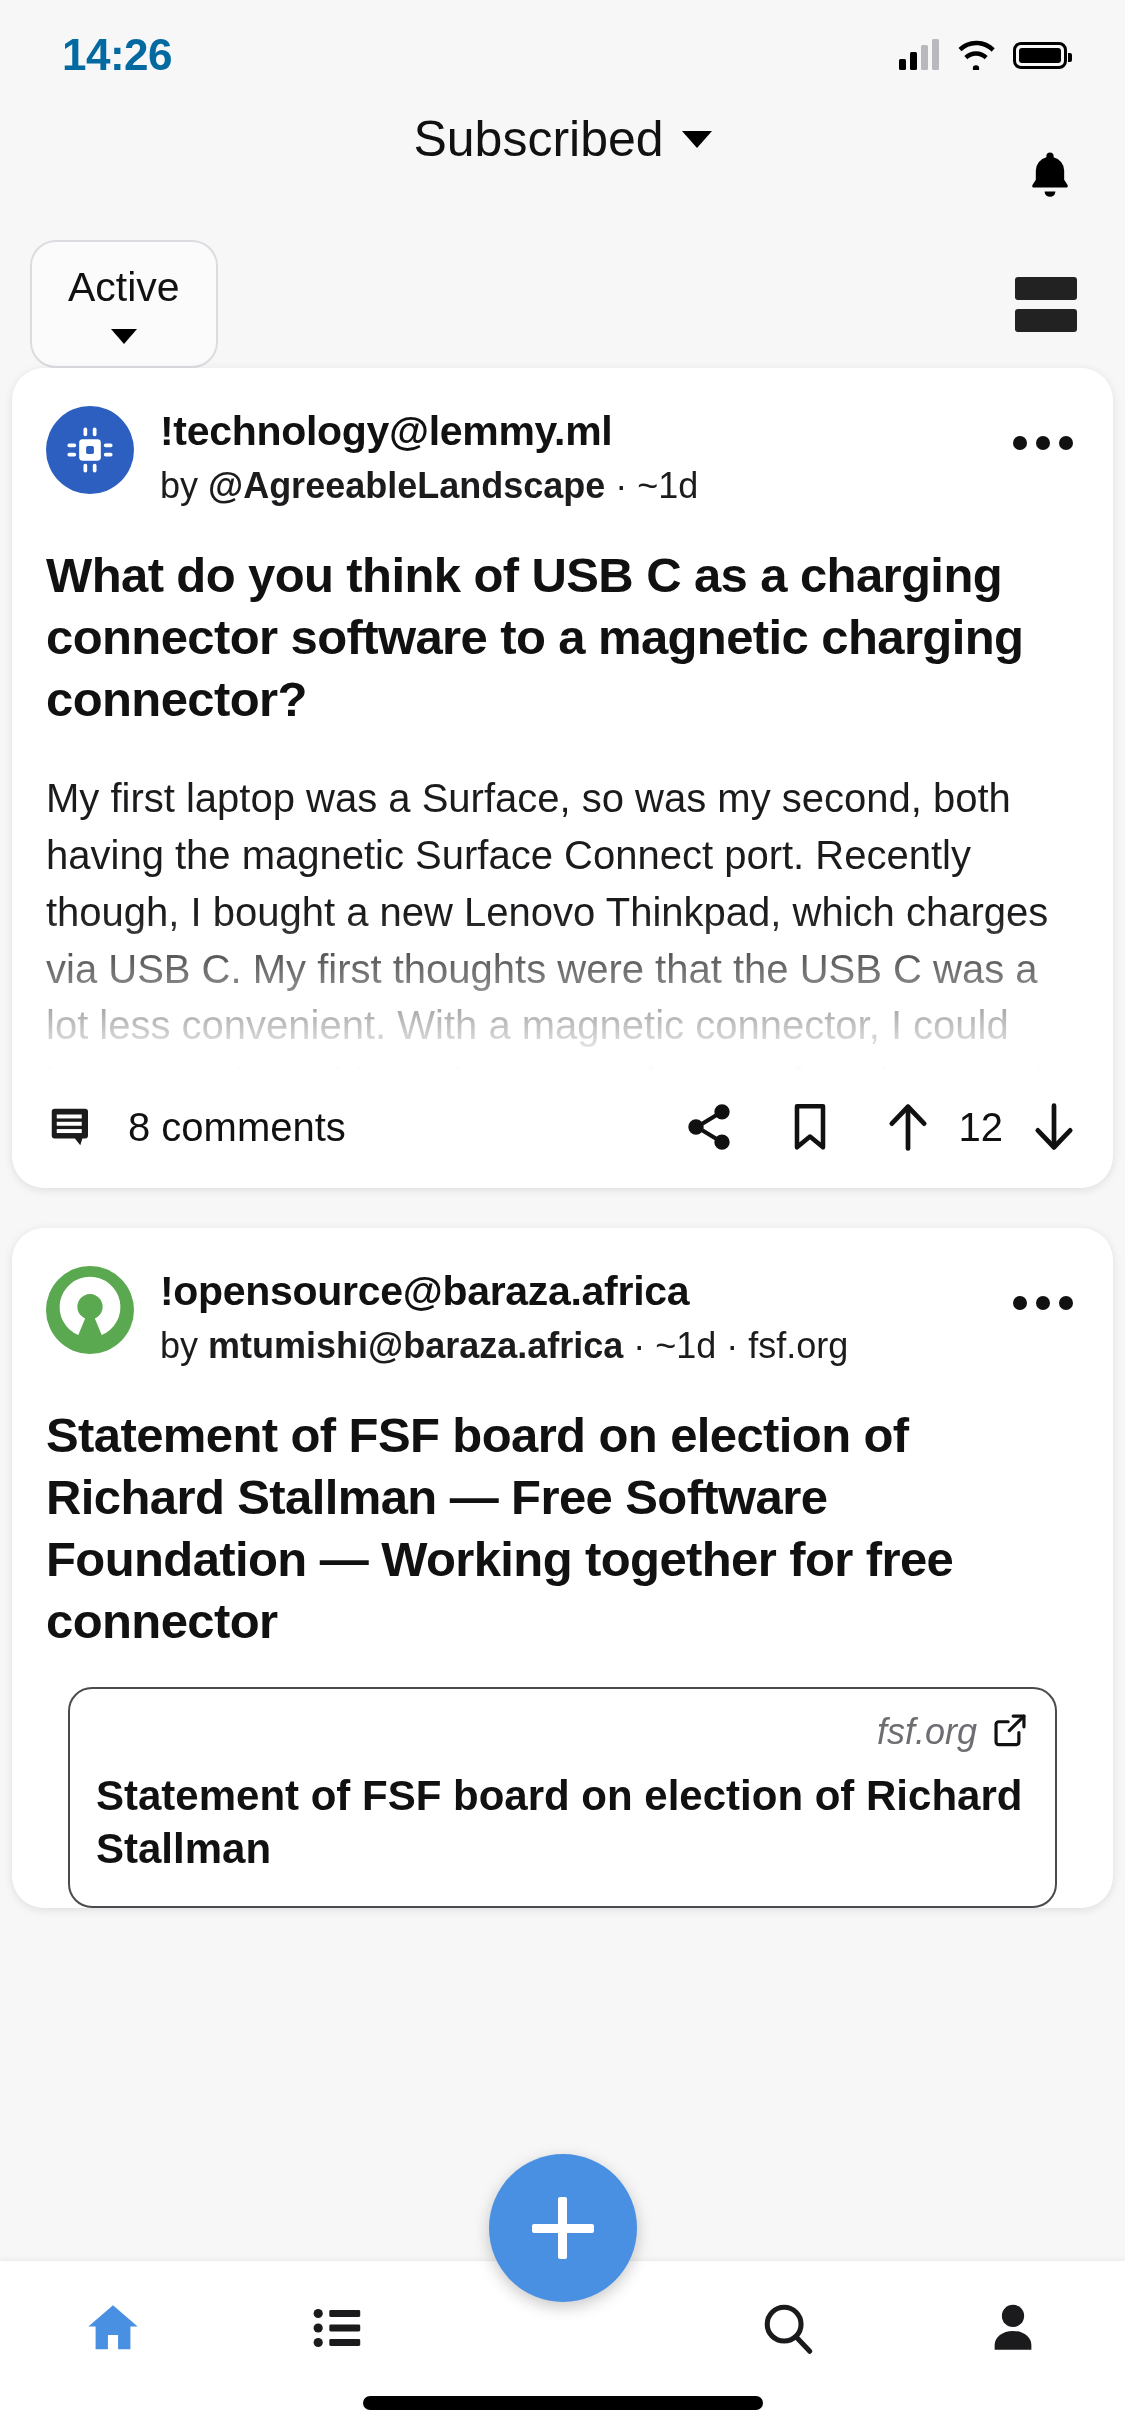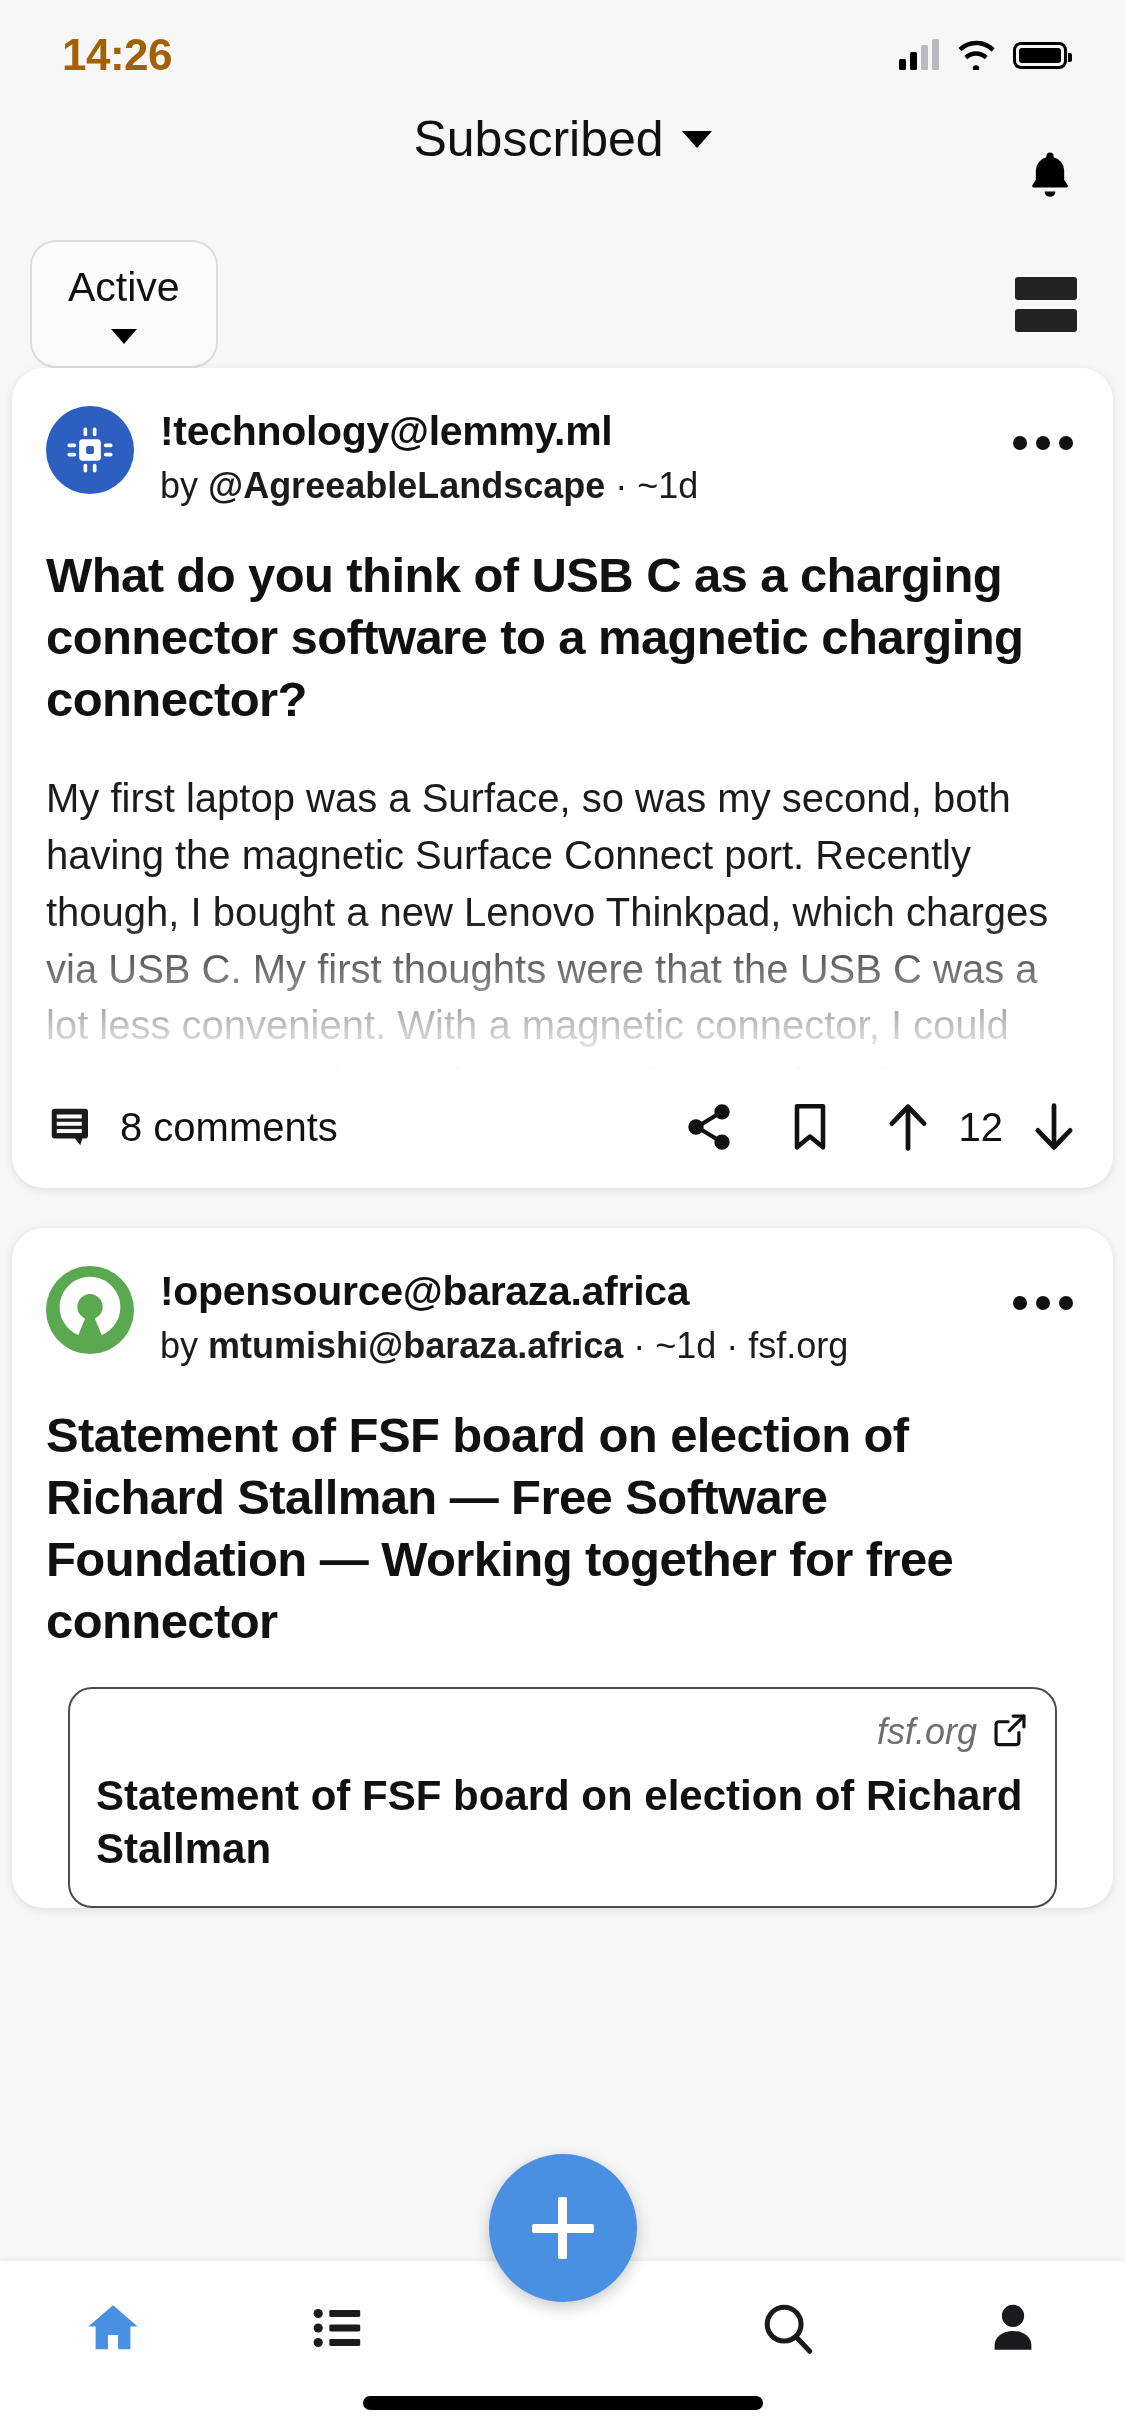--- a/index.html
+++ b/index.html
@@ -11,21 +11,21 @@
     overflow:hidden;
     position:relative;
   }
 
   
   .statusbar{
     height:110px; display:flex; align-items:center;
     justify-content:space-between;
     padding:0 58px 0 62px;
   }
-  .status-time{ font-size:44px; font-weight:600; letter-spacing:-0.5px; color:#a16207;}
+  .status-time{ font-size:44px; font-weight:600; letter-spacing:-0.5px; color:#0369a1;}
   .status-icons{ display:flex; align-items:center; gap:17px;}
   .sig{ display:flex; align-items:flex-end; gap:4px; height:30px;}
   .sig i{ width:7px; background:#000; border-radius:1.5px; display:block;}
   .sig i:nth-child(1){height:11px;}
   .sig i:nth-child(2){height:18px;}
   .sig i:nth-child(3){height:25px;background:#b9b9bd;}
   .sig i:nth-child(4){height:31px;background:#b9b9bd;}
   .batt{ width:54px;height:27px;border:3px solid #000;border-radius:8px;position:relative;padding:3px;}
   .batt::after{content:"";position:absolute;right:-8px;top:8px;width:4px;height:9px;background:#000;border-radius:0 2px 2px 0;}
   .batt span{display:block;height:100%;background:#000;border-radius:3px;}
@@ -87,21 +87,21 @@
     margin-top:40px;
     max-height:300px; overflow:hidden;
     -webkit-mask-image:linear-gradient(to bottom,#000 0%,#000 48%,rgba(0,0,0,0.45) 76%,rgba(0,0,0,0.05) 96%,transparent 100%);
     mask-image:linear-gradient(to bottom,#000 0%,#000 48%,rgba(0,0,0,0.45) 76%,rgba(0,0,0,0.05) 96%,transparent 100%);
   }
 
   .actions{
     display:flex; align-items:center;
     padding:30px 36px 34px 36px; gap:0;
   }
-  .act-comments{ display:flex;align-items:center;gap:22px;font-size:40px;color:#111;}
+  .act-comments{ display:flex;align-items:center;gap:30px;font-size:40px;color:#111;}
   .act-right{ margin-left:auto; display:flex;align-items:center;gap:52px;}
   .score{ font-size:40px;color:#111;}
   .act-votes{display:flex;align-items:center;gap:28px;}
 
   
   .linkcard{
     margin:34px 22px 0 22px;
     border:2px solid #4a4a4f; border-radius:24px;
     padding:22px 26px 30px 26px;
   }

